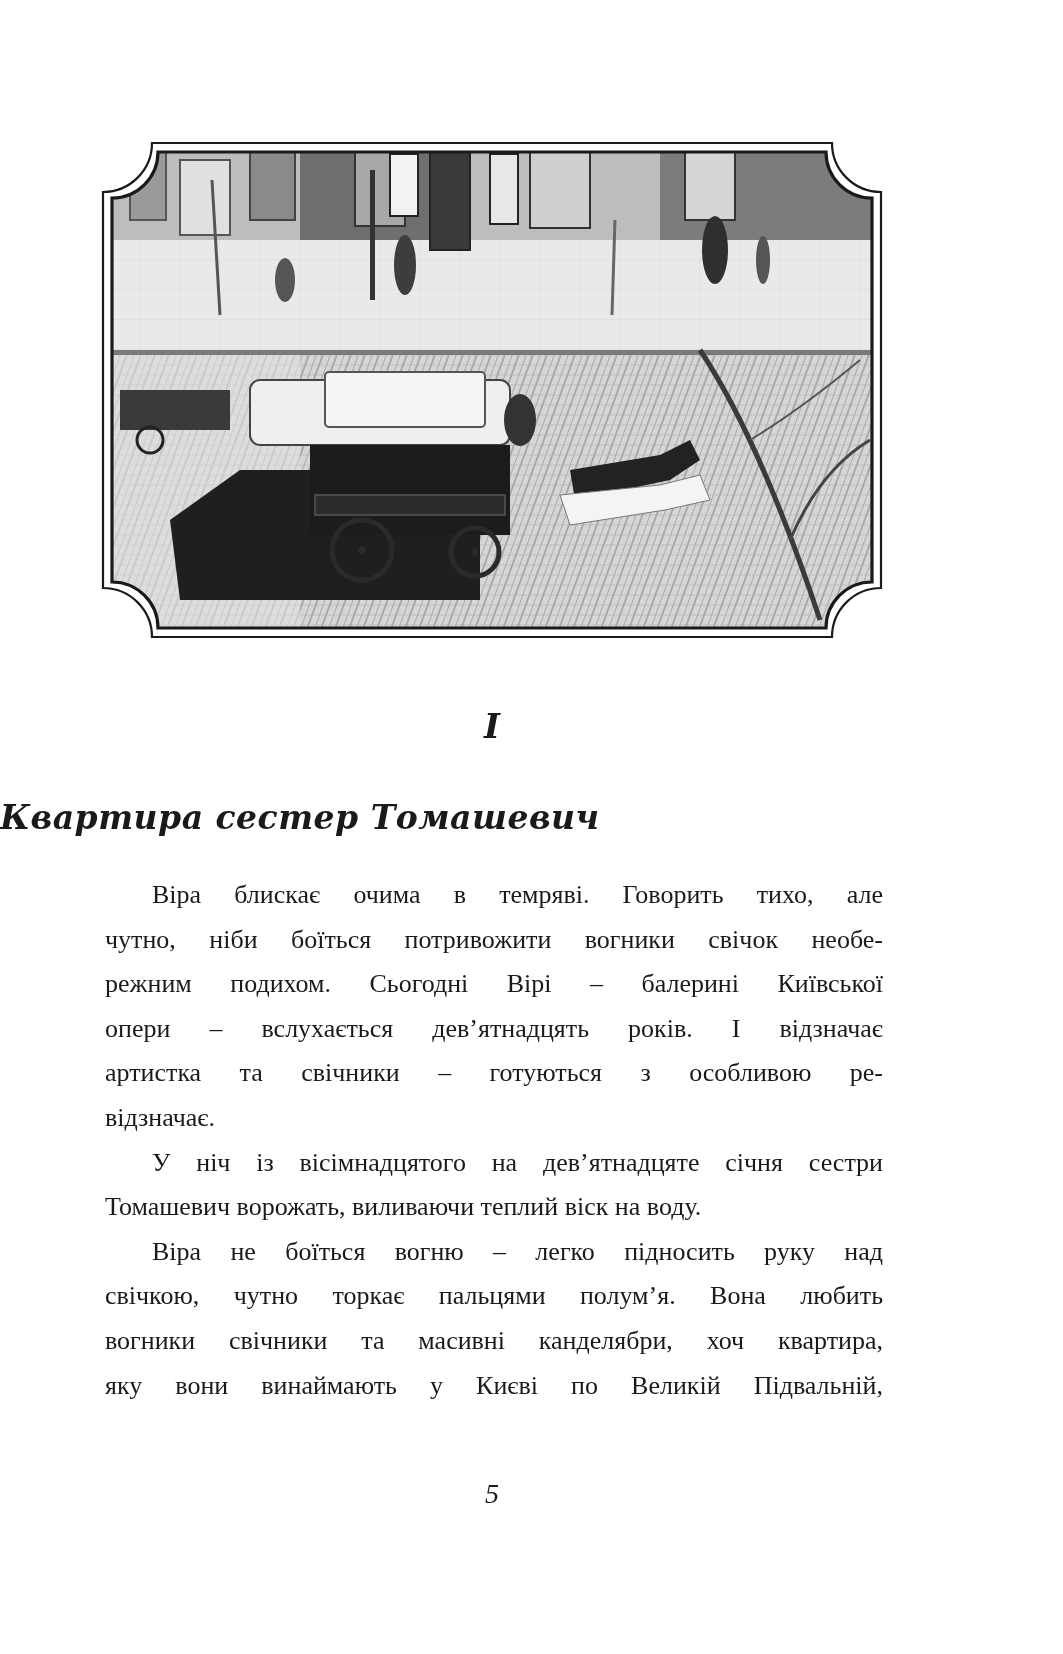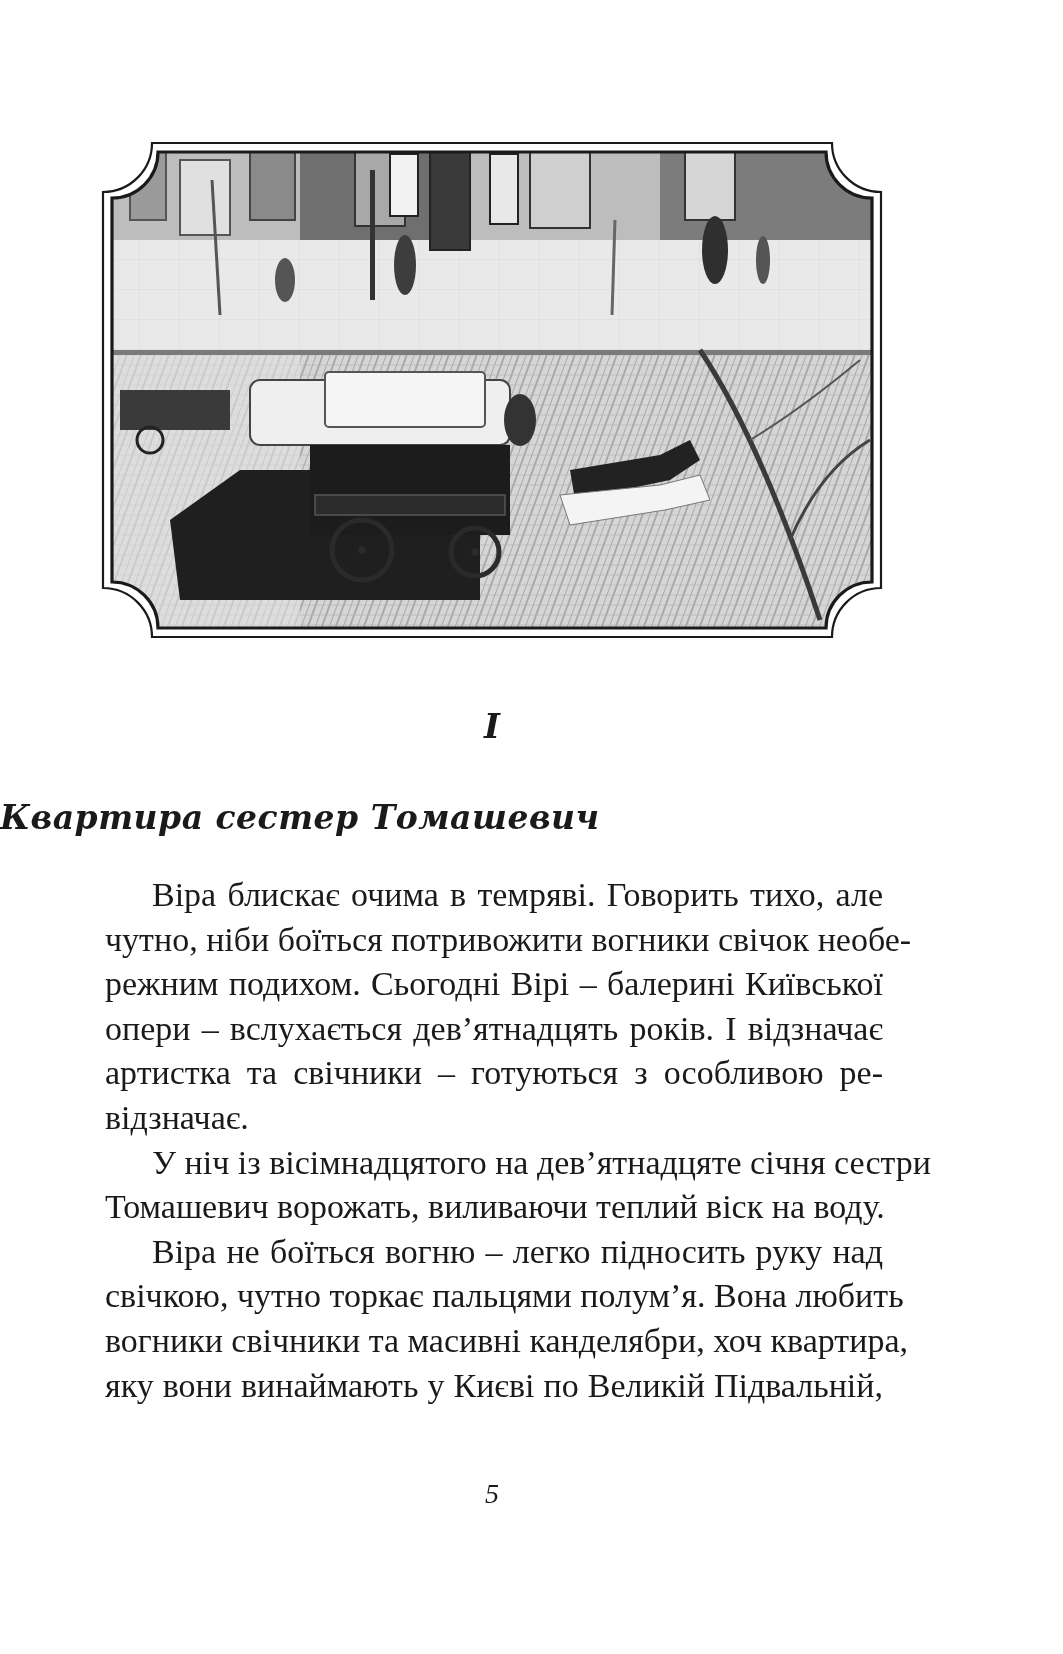--- a/index.html
+++ b/index.html
@@ -18,21 +18,21 @@
   }
   .chapter-title {
     position: absolute; left: 0; width: 994px; top: 762px; text-align: left;
     font-family: "DejaVu Serif", serif; font-style: italic; font-weight: bold;
     font-size: 33px; line-height: 42px; color: #1a1a1a; letter-spacing: 0.5px; margin-top: 35px;
   }
 
   
   .body-text {
     position: absolute; left: 105px; top: 873px; width: 778px;
-    font-family: "Liberation Serif", serif; font-size: 34px; line-height: 44.6px;
+    font-family: "Liberation Serif", serif; font-size: 26px; line-height: 44.6px;
     color: #1a1a1a;
   }
   .line { display: block; height: 44.6px; white-space: nowrap; text-align: justify; text-align-last: justify; }
   .line.indent { padding-left: 47px; }
   .line.last { text-align-last: left; }
 
   .page-number {
     position: absolute; left: 0; width: 984px; top: 1478px; text-align: center;
     font-family: "Liberation Serif", serif; font-style: italic; font-size: 28px; line-height: 32px; color: #1a1a1a;
   }

